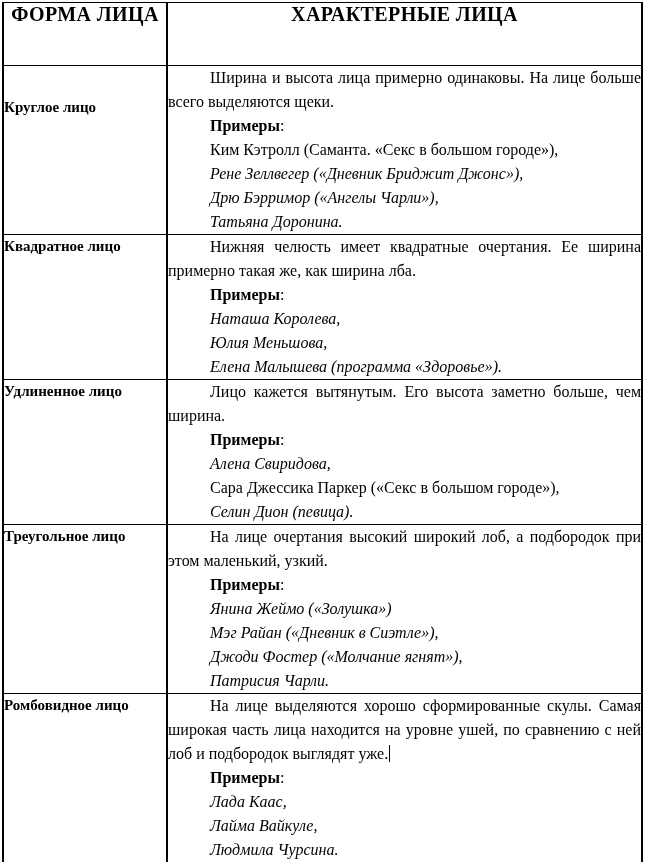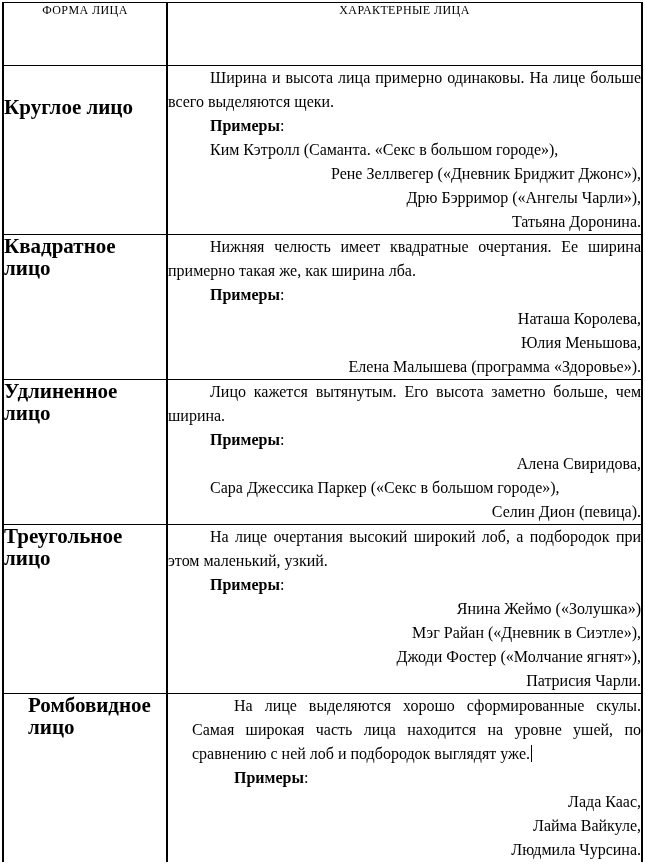--- a/index.html
+++ b/index.html
@@ -46,76 +46,76 @@
     vertical-align: top;
     padding: 0;
     background: #fff;
   }
 
   
   thead th {
     border-top: 2px solid #000;
     border-bottom: 3px solid #000;
     height: 62px;
-    font-size: 12px;
-    font-weight: normal;
+    font-size: 20px;
+    font-weight: bold;
     letter-spacing: 0.4px;
     vertical-align: middle;
   }
   th.th-shape {
     text-align: center;
     padding: 0 4px;
   }
   th.th-traits {
     text-align: center;
     padding: 0 4px;
   }
 
   
   td.shape-cell {
-    font-size: 21px;
+    font-size: 15px;
     font-weight: bold;
     line-height: 22px;
     padding: 24px 6px 6px 12px;
   }
   tbody tr.row-first td.shape-cell { padding-top: 30px; }
 
   td.traits-cell {
     font-size: 16px;
     line-height: 24px;
     padding: 6px 6px 6px 8px;
     text-align: justify;
     text-justify: inter-word;
     hyphens: none;
     margin-left: 8px;
   }
 
   
   tbody tr.row-first td { border-top: none; }
 
   
-  tbody tr.row-last td { border-bottom: none; padding-left: 24px; }
+  tbody tr.row-last td { border-bottom: none; }
 
   p.desc {
     margin: 0;
     text-indent: 42px;
     text-align: justify;
   }
   p.examples-label {
     margin: 0;
     text-indent: 42px;
     text-align: left;
   }
   p.examples-label .lbl { font-weight: bold; }
   p.example-item {
     margin: 0;
     text-indent: 42px;
     text-align: justify;
   }
-  p.example-item.last-item { text-align: right; }
+  p.example-item.last-item { text-align: left; font-style: italic; }
 
   
   .caret {
     display: inline-block;
     width: 1px;
     height: 17px;
     background: #000;
     vertical-align: -3px;
     margin-left: 1px;
   }

